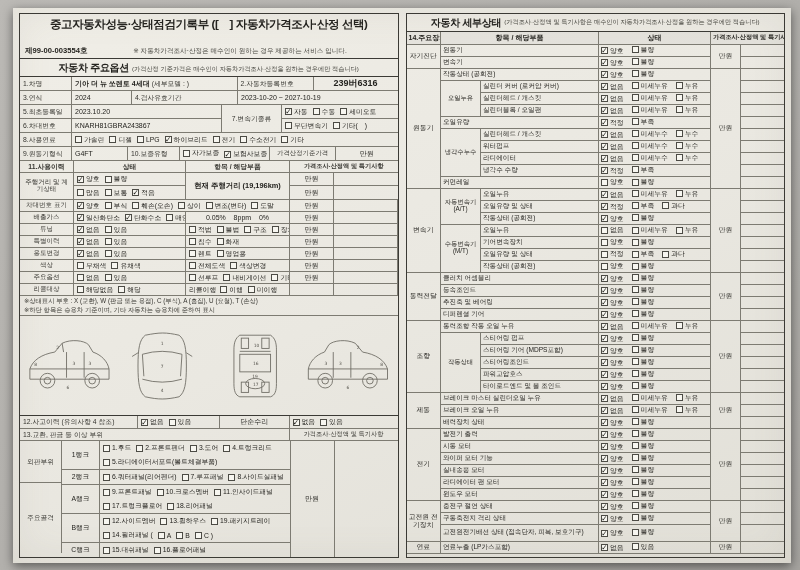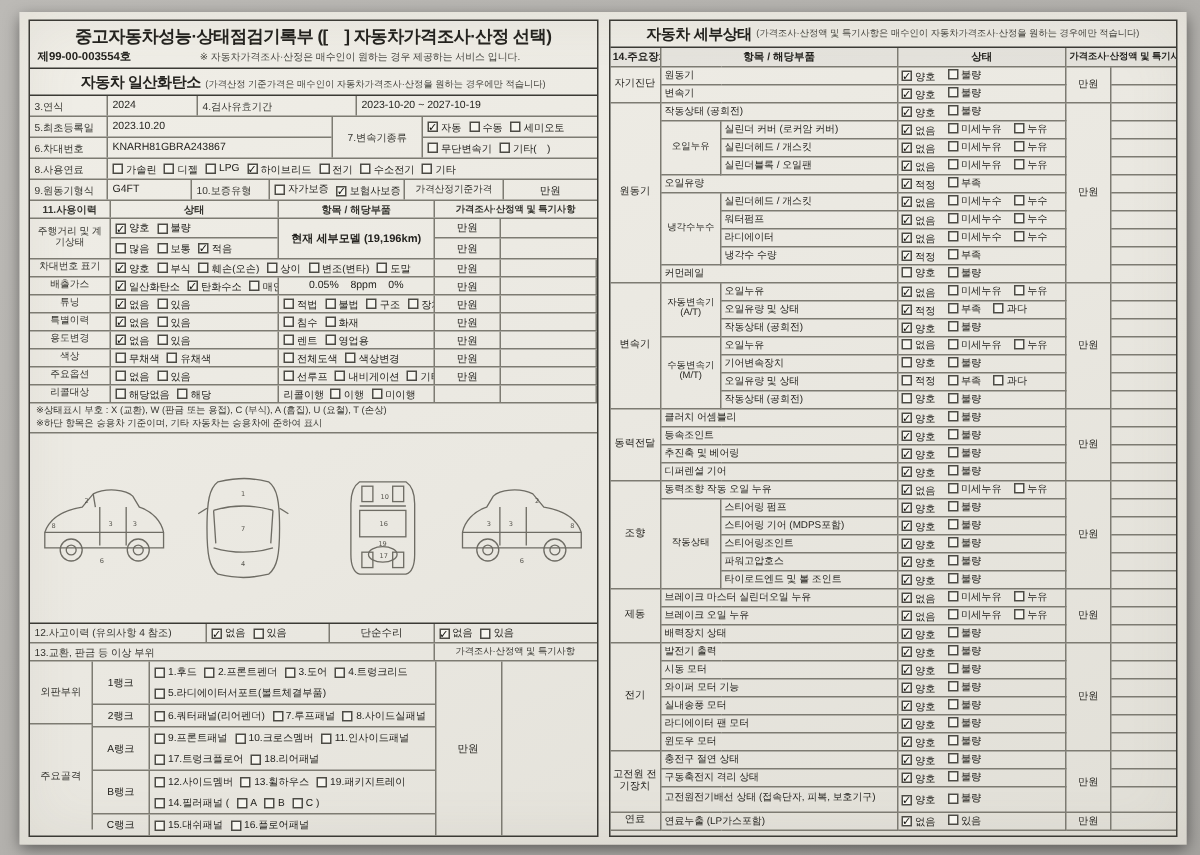--- a/index.html
+++ b/index.html
@@ -25,21 +25,21 @@
 .stack{display:flex;flex-direction:column;min-width:0}
 .stack>.c,.stack>.prow{border-bottom:1px solid #7d7b72}
 .stack>.c:last-child,.stack>.prow:last-child{border-bottom:none}
 .prow{display:flex;align-items:stretch}
 .h13{height:13px}.h14{height:14px}.w44{width:44px}.w52{width:52px}.w56{width:56px}.w60{width:60px}.w66{width:66px}.w76{width:76px}.w84{width:84px}.w106{width:106px}
 .w108{width:108px}.w112{width:112px}.w54{width:54px}.w104{width:104px}
 
 .tbox{border-bottom:1.3px solid #3b3a35;padding:3px 5px 2px}
 .tmain{text-align:center;font-size:11.5px;font-weight:bold;letter-spacing:-.4px}
 .tmain .sfx{font-weight:bold}
-.tsub{display:flex;align-items:flex-end;margin-top:1px}
+.tsub{display:flex;align-items:flex-end;margin-top:14px}
 .fno{font-size:7.6px;font-weight:bold}
 .notice{flex:1;text-align:center;font-size:6.6px;color:#45443e}
 
 .sech{border-bottom:1.2px solid #3b3a35;display:flex;justify-content:center;align-items:baseline;
 gap:3px;padding:1.5px 2px;min-height:13px}
 .sech b{font-size:10px;letter-spacing:-.3px}
 .sech .nt{font-size:6.2px;color:#45443e;white-space:nowrap;overflow:hidden}
 
 .cb{display:inline-flex;align-items:center;gap:2px;margin-right:5px;flex:0 0 auto}
 .box{width:7px;height:7px;border:1px solid #4c4b45;background:#f7f6f0;display:inline-flex;
@@ -93,24 +93,33 @@
         <span>중고자동차성능·상태점검기록부</span>
         <span class="sfx">([　] 자동차가격조사·산정 선택)</span>
       </div>
       <div class="tsub">
         <span class="fno">제99-00-003554호</span>
         <span class="notice">※ 자동차가격조사·산정은 매수인이 원하는 경우 제공하는 서비스 입니다.</span>
       </div>
     </div>
 
     <div class="sech">
-      <b>자동차 일산화탄소</b>
+      <b>자동차 주요옵션</b>
       <span class="nt">(가격산정 기준가격은 매수인이 자동차가격조사·산정을 원하는 경우에만 적습니다)</span>
     </div>
 
+    <div class="brow h14">
+      <div class="c lab w52">1.차명</div>
+      <div class="c fx">
+        <span class="bold">기아 더 뉴 쏘렌토 4세대</span>&nbsp;
+        <span class="lab">(세부모델 : )</span>
+      </div>
+      <div class="c lab w76">2.자동차등록번호</div>
+      <div class="c w84 bold cen" style="font-size:9px">239버6316</div>
+    </div>
     <div class="brow h14">
       <div class="c lab w52">3.연식</div>
       <div class="c w60">2024</div>
       <div class="c lab w106">4.검사유효기간</div>
       <div class="c fx">2023-10-20 ~ 2027-10-19</div>
     </div>
     <div class="brow" style="height:28px">
       <div class="stack" style="width:202px;border-right:1px solid #7d7b72">
         <div class="prow h13" style="flex:1">
           <div class="c lab w52">5.최초등록일</div>
@@ -229,21 +238,21 @@
                   <span class="cb">
                     <span class="box"></span>
                     <span class="cl">보통</span>
                   </span>
                   <span class="cb">
                     <span class="box">✓</span>
                     <span class="cl">적음</span>
                   </span>
                 </div>
               </div>
-              <div class="c w104 cen bold" style="font-size: 7.4px;">현재 세부모델 (19,196km)</div>
+              <div class="c w104 cen bold" style="font-size: 7.4px;">현재 주행거리 (19,196km)</div>
               <div class="stack fx">
                 <div class="prow h13">
                   <div class="c w44 cen">만원</div>
                   <div class="c fx"></div>
                 </div>
                 <div class="prow h13">
                   <div class="c w44 cen">만원</div>
                   <div class="c fx"></div>
                 </div>
               </div>

